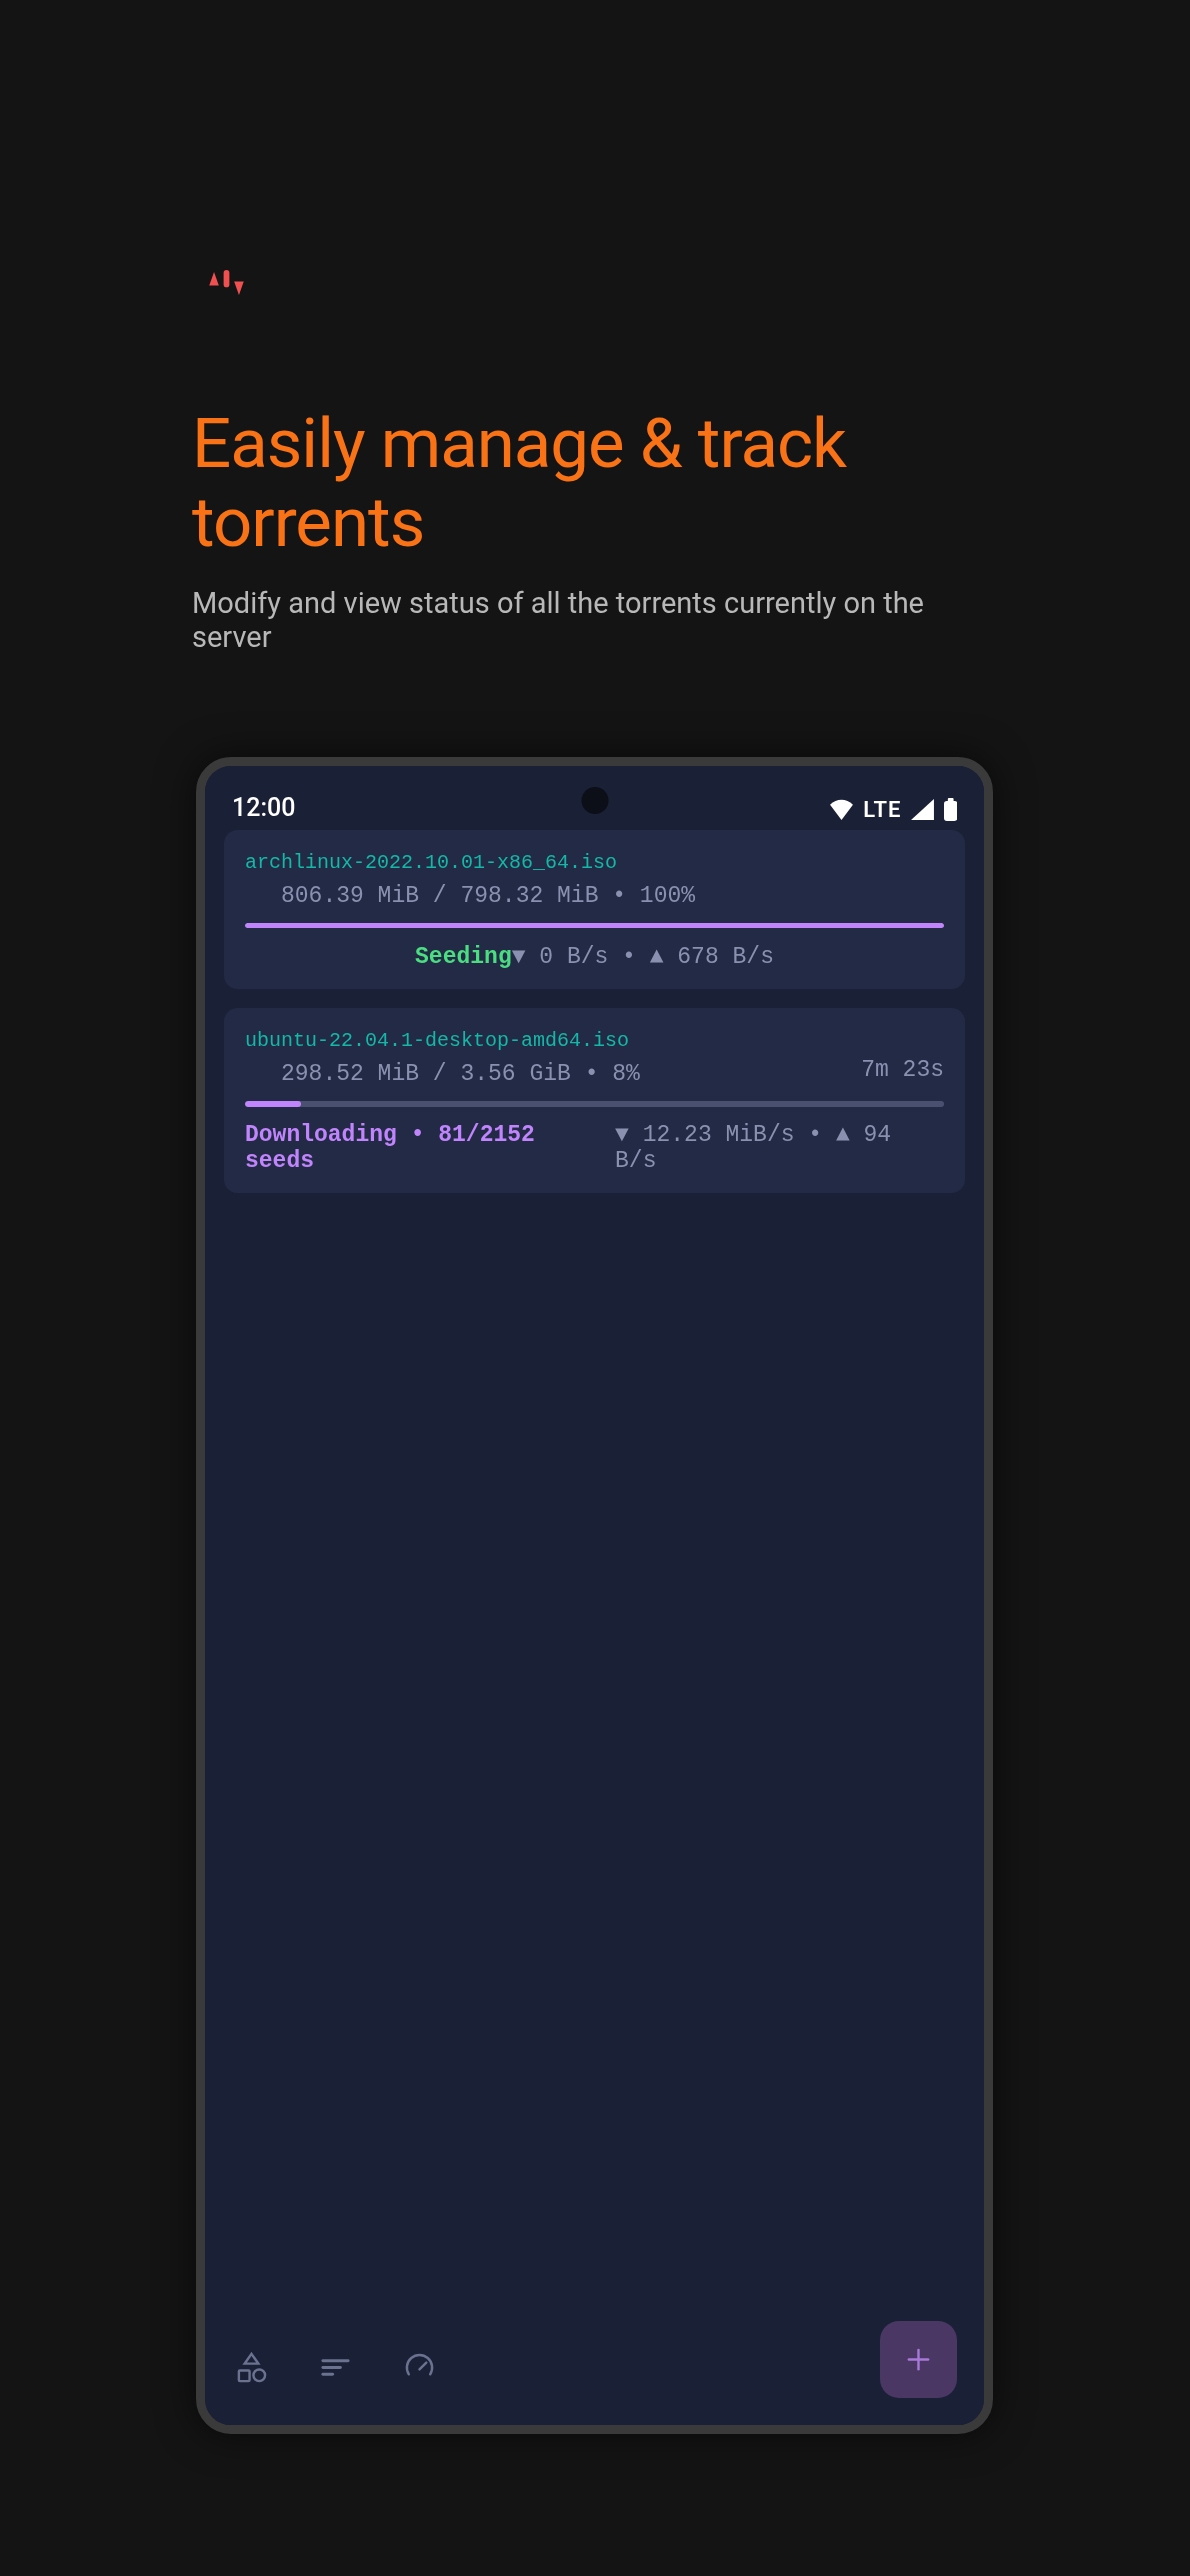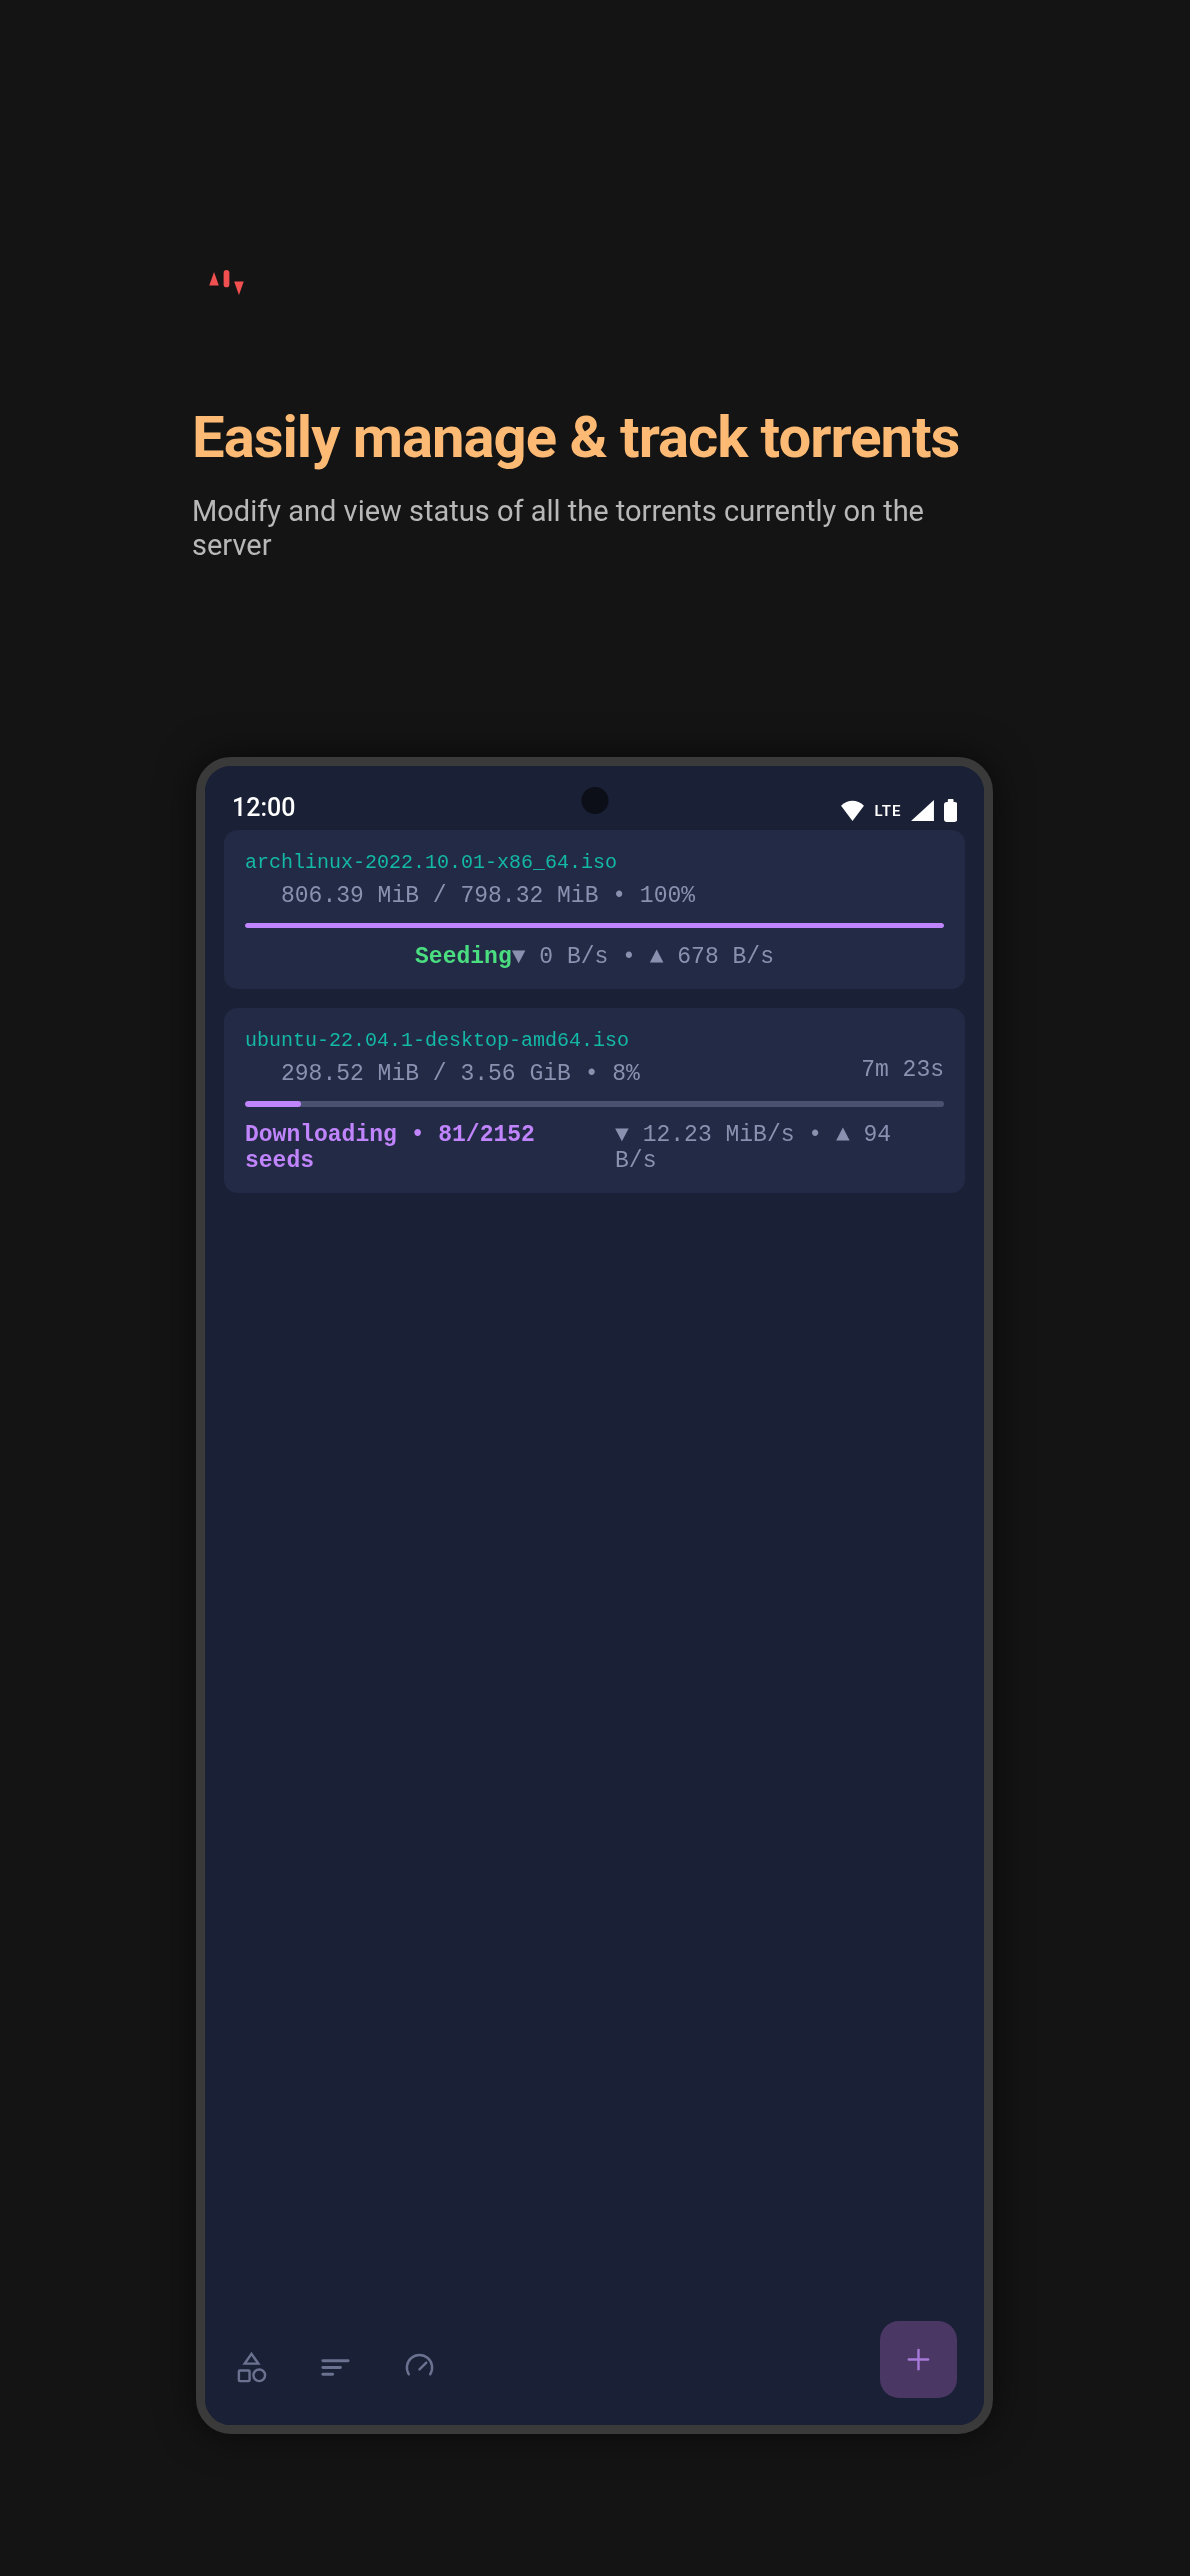--- a/index.html
+++ b/index.html
@@ -16,25 +16,25 @@
 }
 .logo-icon {
   width: 69px;
   height: 69px;
   display: flex;
   align-items: center;
   justify-content: center;
 }
 .headline {
   margin-top: 86px;
-  font-size: 58px;
-  font-weight: 700;
+  font-size: 69px;
+  font-weight: 400;
   line-height: 1.15;
   letter-spacing: -1px;
-  color: #fdba74;
+  color: #f97316;
 }
 .subline {
   margin-top: 23px;
   font-size: 29px;
   color: #b8b8b8;
   font-weight: 400;
 }
 .phone-frame {
   position: absolute;
   left: 196px;
@@ -62,21 +62,21 @@
   font-size: 25px;
   font-weight: 500;
   color: #fff;
 }
 .status-right {
   display: flex;
   align-items: center;
   gap: 9.6px;
 }
 .status-right svg { display: block; }
-.status-lte { font-size: 15px; font-weight: 600; letter-spacing: 1px; }
+.status-lte { font-size: 22px; font-weight: 600; letter-spacing: 1px; }
 .notch {
   position: absolute;
   top: 21px;
   left: 50%;
   transform: translateX(-50%);
   width: 27px;
   height: 27px;
   background: #0c0e18;
   border-radius: 50%;
 }

